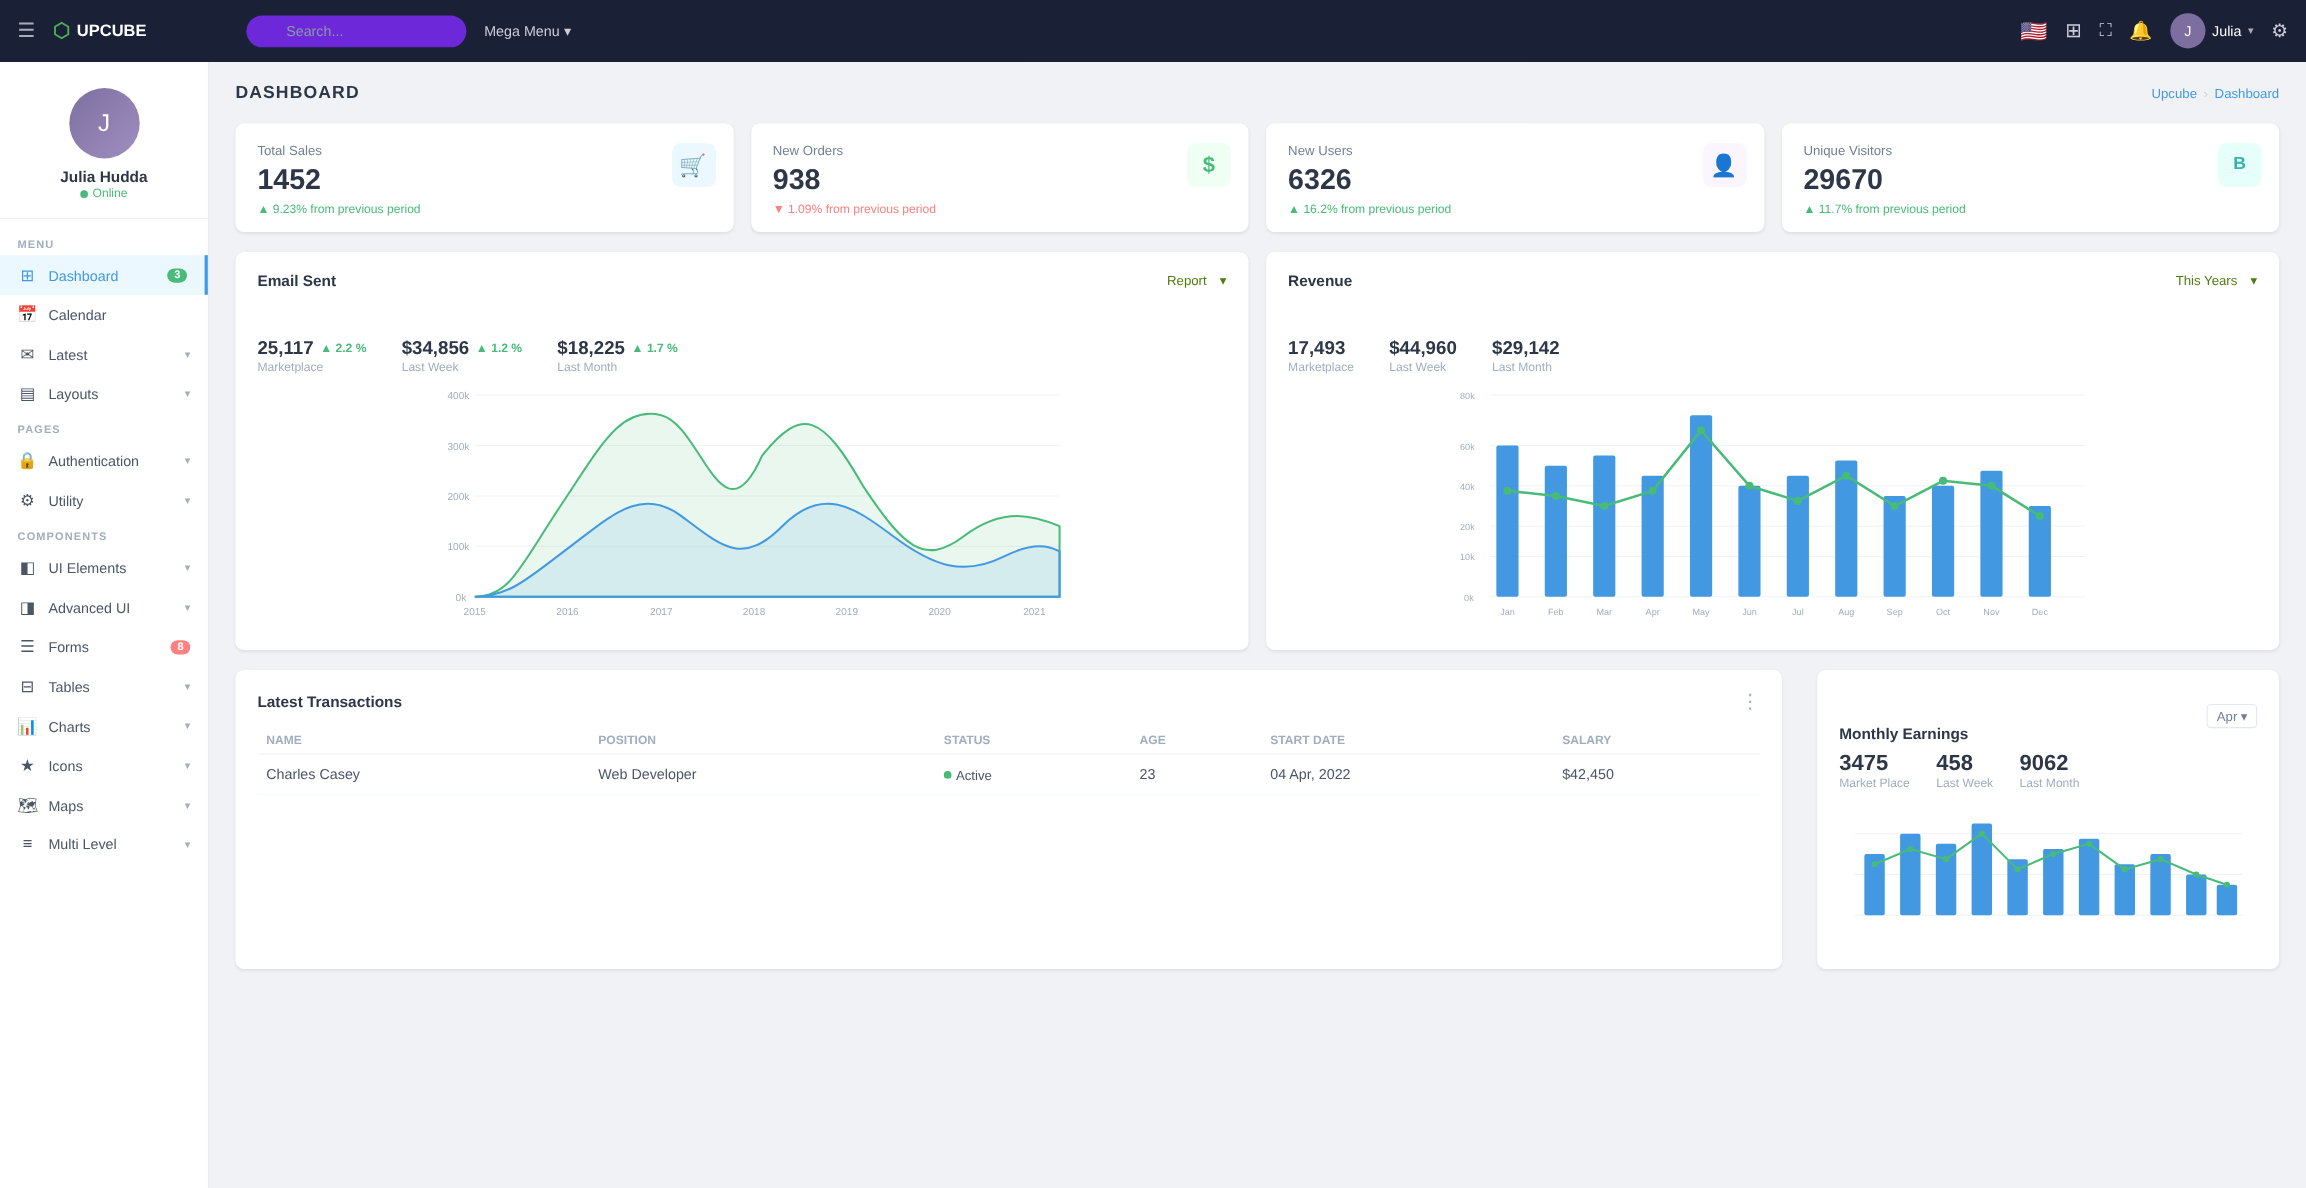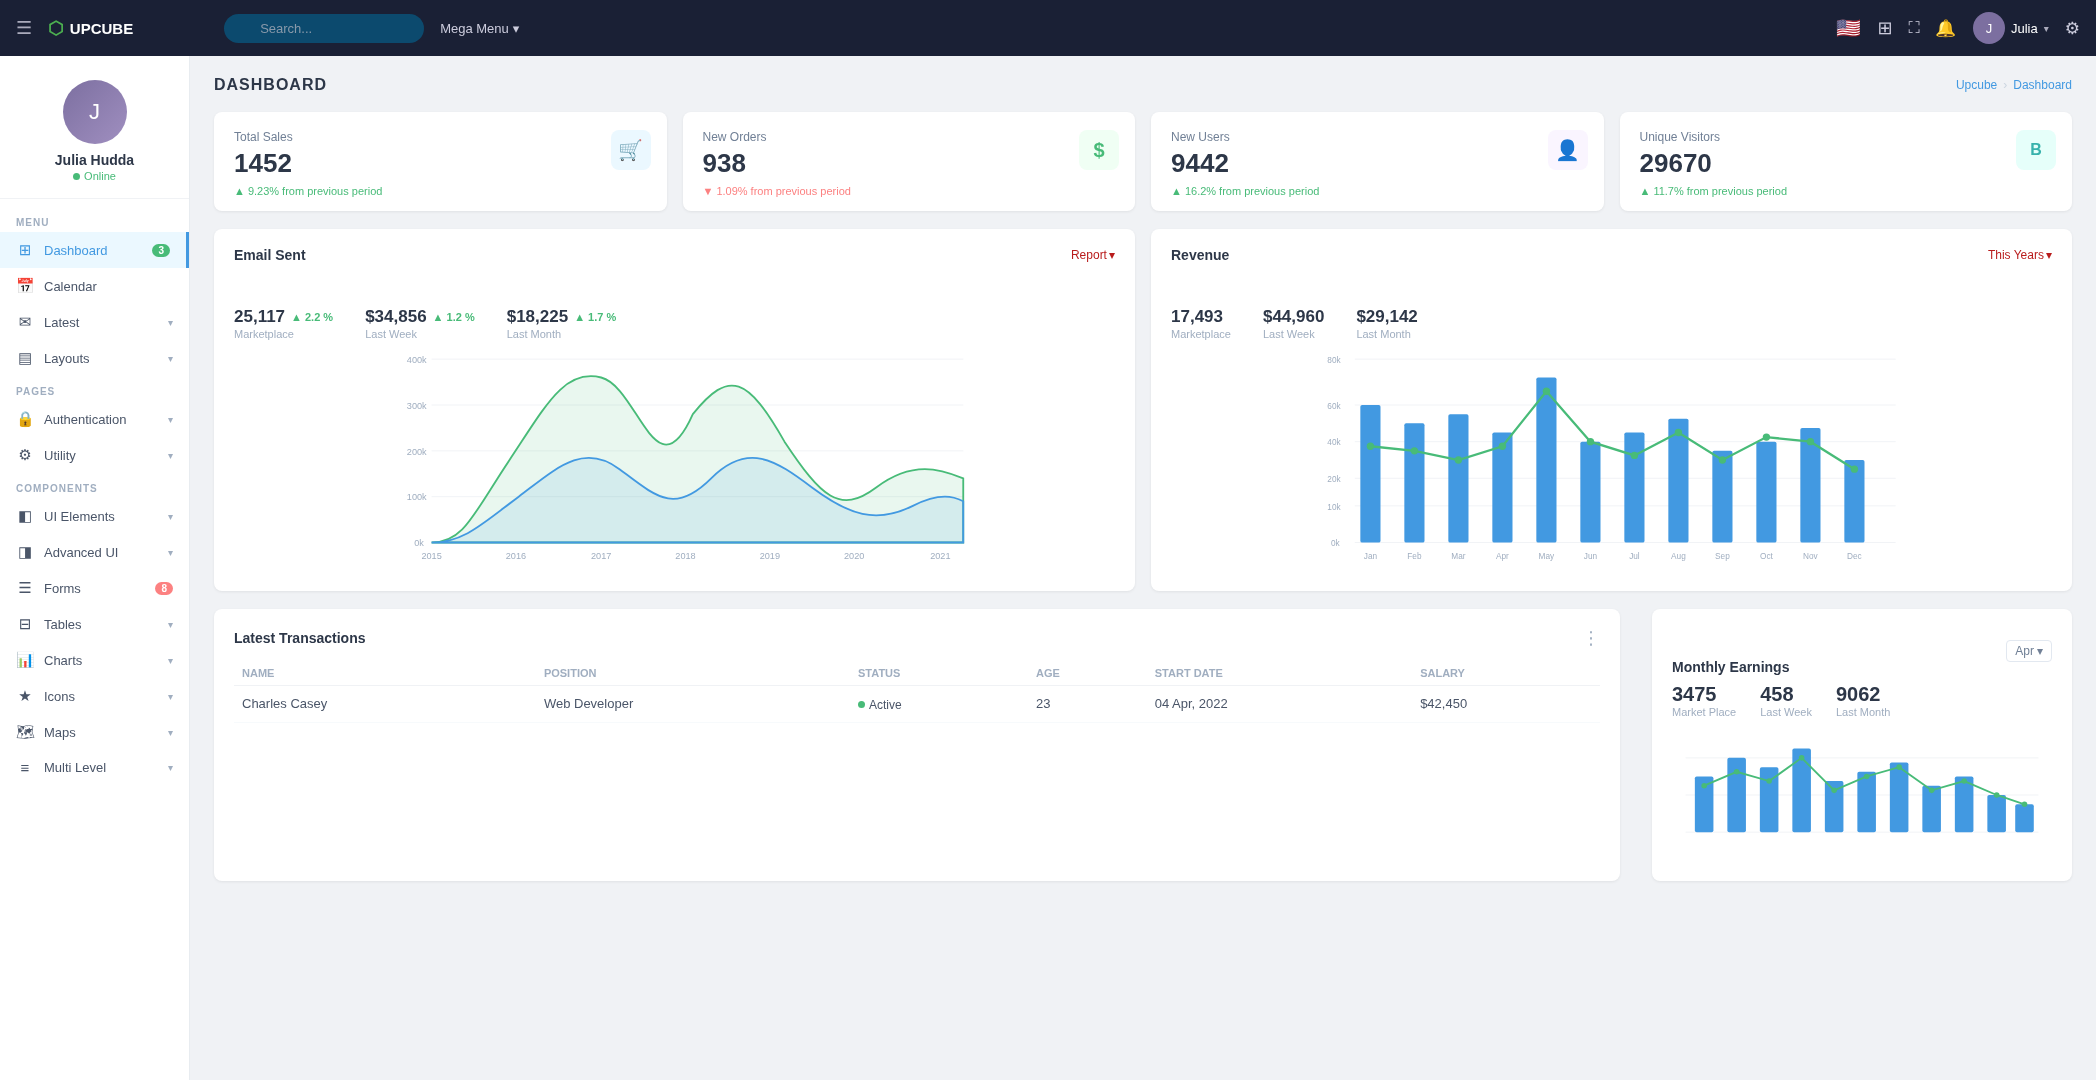--- a/index.html
+++ b/index.html
@@ -14,21 +14,21 @@
       padding: 0 16px;
       gap: 16px;
       position: fixed;
       top: 0; left: 0; right: 0;
       z-index: 100;
     }
     .topnav-brand { display: flex; align-items: center; gap: 6px; color: #fff; font-weight: 700; font-size: 15px; min-width: 160px; }
     .topnav-brand .cube-icon { color: #4caf50; font-size: 18px; }
     .topnav-hamburger { color: #aab; cursor: pointer; font-size: 18px; }
     .topnav-search {
-      background: #0c4a6e;
+      background: #6d28d9;
       border: none;
       border-radius: 20px;
       padding: 7px 14px 7px 36px;
       color: #aab;
       font-size: 13px;
       width: 200px;
       position: relative;
     }
     .search-wrap { position: relative; }
     .search-wrap .search-icon-svg { position: absolute; left: 10px; top: 50%; transform: translateY(-50%); color: #aab; }
@@ -94,21 +94,21 @@
     .sc-icon.blue { background: #ebf8ff; color: #4299e1; }
     .sc-icon.green { background: #f0fff4; color: #48bb78; }
     .sc-icon.purple { background: #faf5ff; color: #805ad5; }
     .sc-icon.teal { background: #e6fffa; color: #38b2ac; }
 
     
     .charts-row { display: grid; grid-template-columns: 1fr 1fr; gap: 16px; margin-bottom: 18px; }
     .chart-card { background: #fff; border-radius: 8px; padding: 18px 20px; box-shadow: 0 1px 3px rgba(0,0,0,0.07); }
     .chart-header { display: flex; align-items: center; justify-content: space-between; margin-bottom: 8px; }
     .chart-title { font-size: 14px; font-weight: 600; color: #2d3748; }
-    .chart-action { font-size: 12px; color: #b91c1c; cursor: pointer; display: flex; align-items: center; gap: 2px; }
+    .chart-action { font-size: 12px; color: #4d7c0f; cursor: pointer; display: flex; align-items: center; gap: 12px; }
     .chart-stats { display: flex; gap: 32px; margin-bottom: 10px; }
     .cs-item .cs-val { font-size: 17px; font-weight: 700; color: #2d3748; display: flex; align-items: center; gap: 6px; margin-top: 36px; }
     .cs-item .cs-pct { font-size: 11px; color: #48bb78; }
     .cs-item .cs-lbl { font-size: 11px; color: #a0aec0; margin-top: 1px; }
 
     
     .chart-svg-wrap { width: 100%; overflow: hidden; }
 
     
     .bottom-row { display: grid; grid-template-columns: 1fr 420px; gap: 32px; }
@@ -289,21 +289,21 @@
         <div class="sc-change down">
           <span>▼</span>
           <span>1.09%</span>
           <span>from previous period</span>
         </div>
         <div class="sc-icon green" style="font-weight:700;">$</div>
       </div>
 
       <div class="stat-card">
         <div class="sc-label">New Users</div>
-        <div class="sc-value">9442</div>
+        <div class="sc-value">6326</div>
         <div class="sc-change up">
           <span>▲</span>
           <span>16.2%</span>
           <span>from previous period</span>
         </div>
         <div class="sc-icon purple">👤</div>
       </div>
 
       <div class="stat-card">
         <div class="sc-label">Unique Visitors</div>

